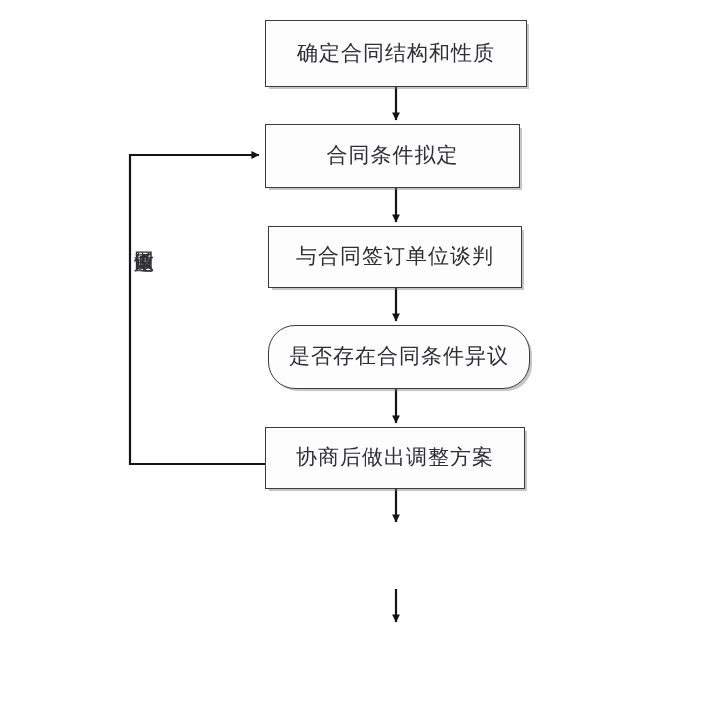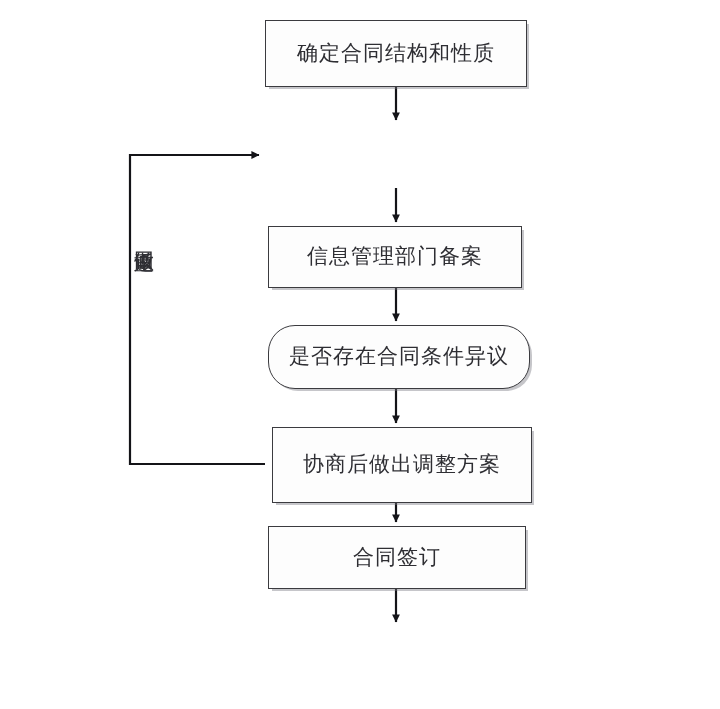--- a/index.html
+++ b/index.html
@@ -99,33 +99,33 @@
 
     <g>
       <path d="M 265,464 L 130,464 L 130,155 L 259,155" fill="none" stroke="#141418" stroke-width="2.2" marker-end="url(#arrowhead)"></path>
     </g>
   </svg>
 
   <div class="node" style="left:265px; top:20px; width:262px; height:67px;">
     <span class="node-label">确定合同结构和性质</span>
   </div>
 
+  <div class="node" style="left:265px; top:124px; width:255px; height:64px;">
+    <span class="node-label">合同条件拟定</span>
+  </div>
 
   <div class="node" style="left:268px; top:226px; width:254px; height:62px;">
-    <span class="node-label">信息管理部门备案</span>
+    <span class="node-label">与合同签订单位谈判</span>
   </div>
 
   <div class="node" style="left:268px; top:325px; width:262px; height:64px;border-radius:27px;">
     <span class="node-label">是否存在合同条件异议</span>
   </div>
 
-  <div class="node" style="left:272px; top:427px; width:260px; height:76px;">
+  <div class="node" style="left:265px; top:427px; width:260px; height:62px;">
     <span class="node-label">协商后做出调整方案</span>
   </div>
 
-  <div class="node" style="left:268px; top:526px; width:258px; height:63px;">
-    <span class="node-label">合同签订</span>
-  </div>
 
 
   <div class="loop-caption" style="left:130px; top:236px;">返回重做</div>
 
 </div>
 
 </body></html>

